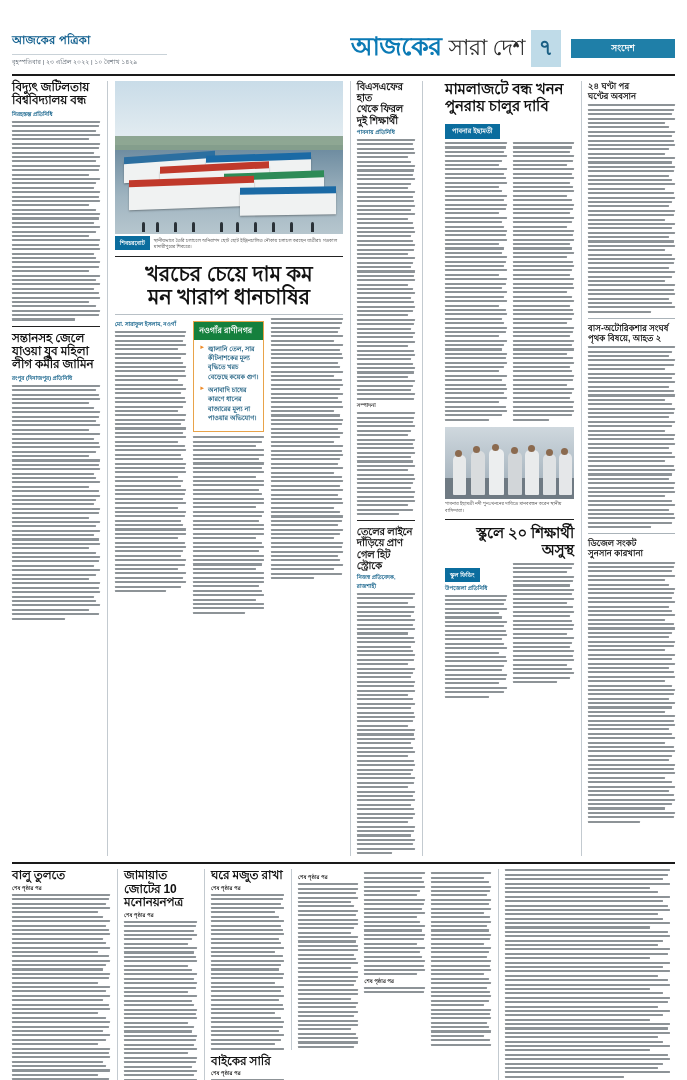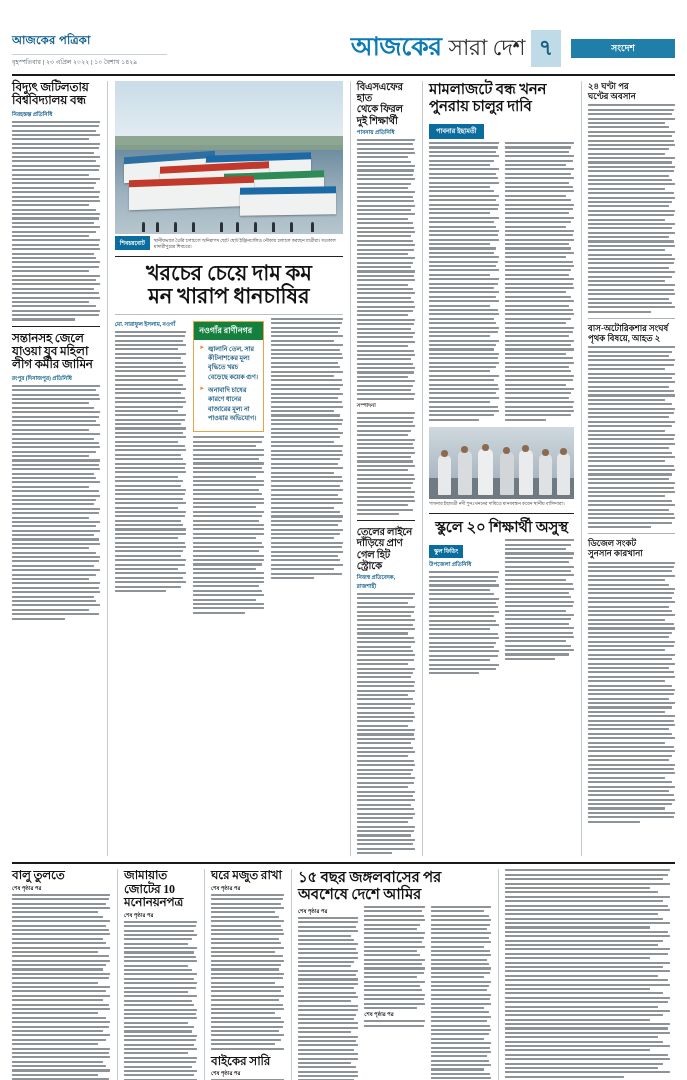--- a/index.html
+++ b/index.html
@@ -24,21 +24,21 @@
   .mh-side { width: 104px; margin-left: 10px; }
   .mh-side-bar { background: #1f7fa8; color: #fff; font-size: 9px; font-weight: bold; text-align: center; padding: 2px 0; }
 
   
   .rule-thick { border-top: 2px solid #1a1a1a; margin-top: 4px; }
   .hr-sep { border-top: 1px solid #b8c0c6; margin: 4px 0; }
   .hr-dark { border-top: 1.5px solid #222; margin: 5px 0; }
 
   
   .body-wrap { display: flex; gap: 7px; margin-top: 5px; }
-  .col { position: relative; font-family: Liberation Serif, serif; }
+  .col { position: relative; }
   .vsep { border-left: 1px solid #c3cad0; }
 
   
   .hl { font-weight: bold; color: #111; line-height: 1.12; letter-spacing: -.2px; }
   .hl-xl { font-size: 21px; }
   .hl-lg { font-size: 15px; }
   .hl-md { font-size: 12px; }
   .hl-sm { font-size: 10px; }
   .byline { font-size: 5.6px; font-weight: bold; color: #0b5c86; margin: 2px 0 2px; }
   .byline-dark { font-size: 5.4px; font-weight: bold; color: #333; margin: 2px 0; }
@@ -638,21 +638,21 @@
           <i class="s1"></i>
         <i class="s3"></i>
           <i class="s5"></i>
           <i class="s1"></i>
           <i class="s2"></i>
           <i class="s1"></i>
           <i class="s7"></i>
       </div>
     </div>
 
-    <div class="col vsep" style="width:152px;padding-left:6px">
+    <div class="col vsep" style="width:152px;padding-left:22px">
       <div class="hl hl-lg">
         মামলাজটে বন্ধ খনন<br>পুনরায় চালুর দাবি
       </div>
       <div style="margin:4px 0 3px">
         <span class="tag">পাবনার ইছামতী</span>
       </div>
       <div style="display:flex;gap:6px">
         <div style="width:70px">
           <div class="txt">
             <i class="s1"></i>
@@ -808,21 +808,21 @@
         <div class="head" style="left:78%;bottom:43px"></div>
         <div class="p" style="left:88%;width:13px;height:42px;background:#e5e7e9"></div>
         <div class="head" style="left:90%;bottom:44px"></div>
       </div>
       <div class="cap">
         পাবনার ইছামতী নদী পুনঃখননের দাবিতে মানববন্ধন করেন স্থানীয় বাসিন্দারা।
       </div>
 
       <div class="hr-dark"></div>
 
-      <div class="hl hl-lg" style="text-align:center">স্কুলে ২০ শিক্ষার্থী অসুস্থ</div>
+      <div class="hl hl-lg" style="text-align:right">স্কুলে ২০ শিক্ষার্থী অসুস্থ</div>
       <div style="display:flex;gap:6px;margin-top:4px">
         <div style="width:70px">
           <div><span class="tag tag-sm">স্কুল ফিডিং</span></div>
           <div class="byline">উপজেলা প্রতিনিধি</div>
           <div class="txt">
             <i class="s1"></i>
               <i class="s3"></i>
               <i class="s2"></i>
               <i class="s1"></i>
               <i class="s4"></i>
@@ -1195,21 +1195,20 @@
       </div>
       <div class="hl hl-md" style="margin-top:5px">বাইকের সারি</div>
       <div class="cont">শেষ পৃষ্ঠার পর</div>
       <div class="txt">
         <i class="s1"></i>
 
       </div>
     </div>
 
     <div class="col vsep" style="width:200px;padding-left:6px">
-      <div class="hl hl-lg">১৫ বছর জঙ্গলবাসের পর অবশেষে দেশে আমির</div>
       <div style="display:flex;gap:6px;margin-top:3px">
         <div style="width:62px">
           <div class="cont">শেষ পৃষ্ঠার পর</div>
           <div class="txt">
             <i class="s1"></i>
               <i class="s3"></i>
               <i class="s2"></i>
               <i class="s1"></i>
               <i class="s4"></i>
               <i class="s5"></i>

